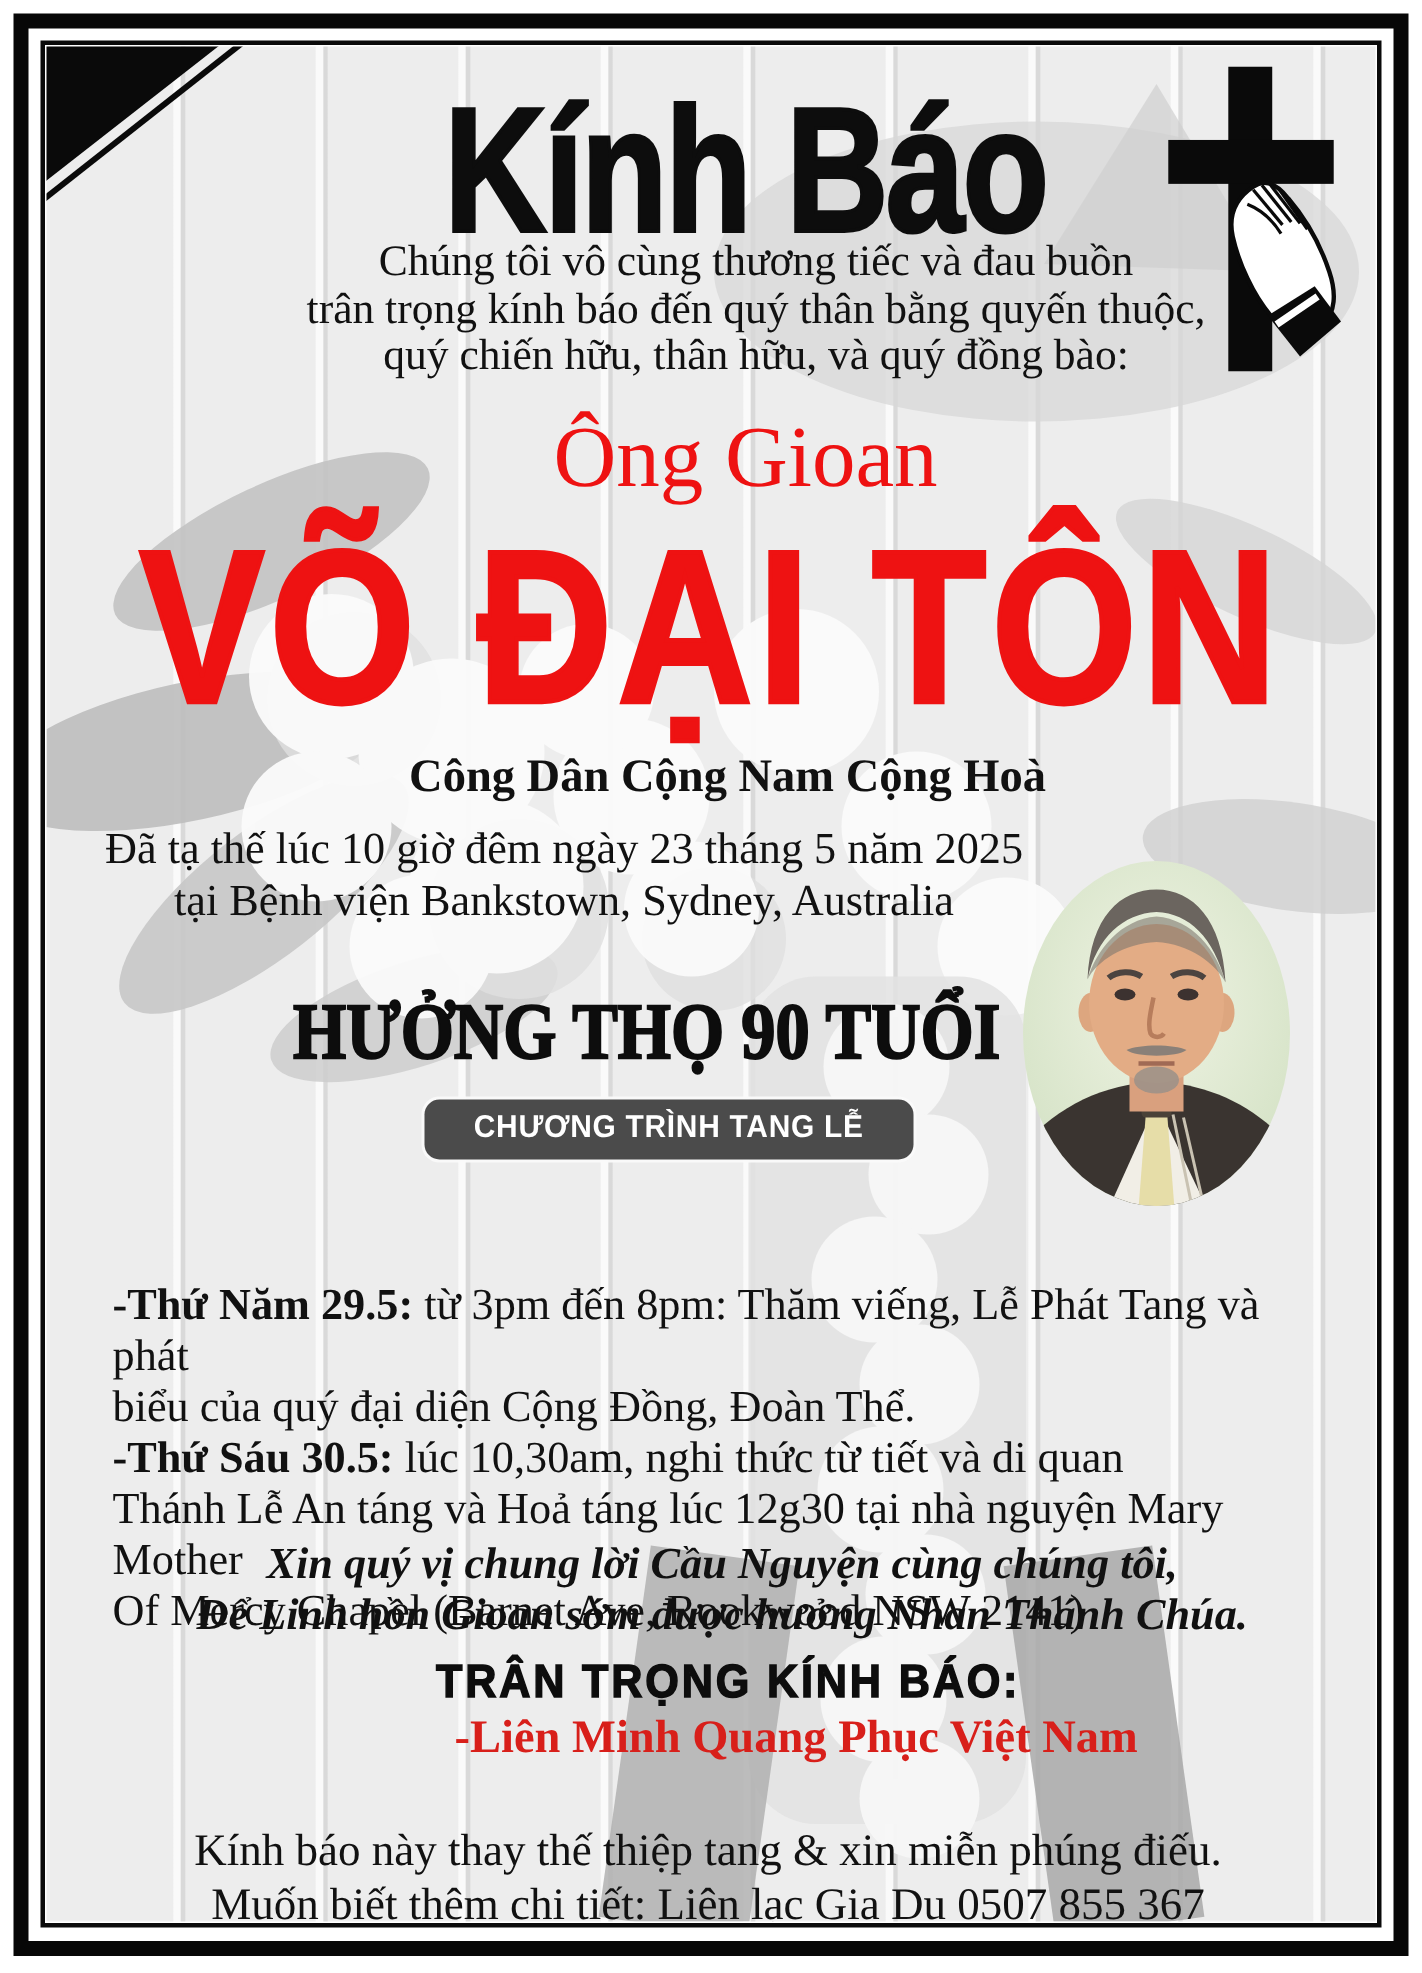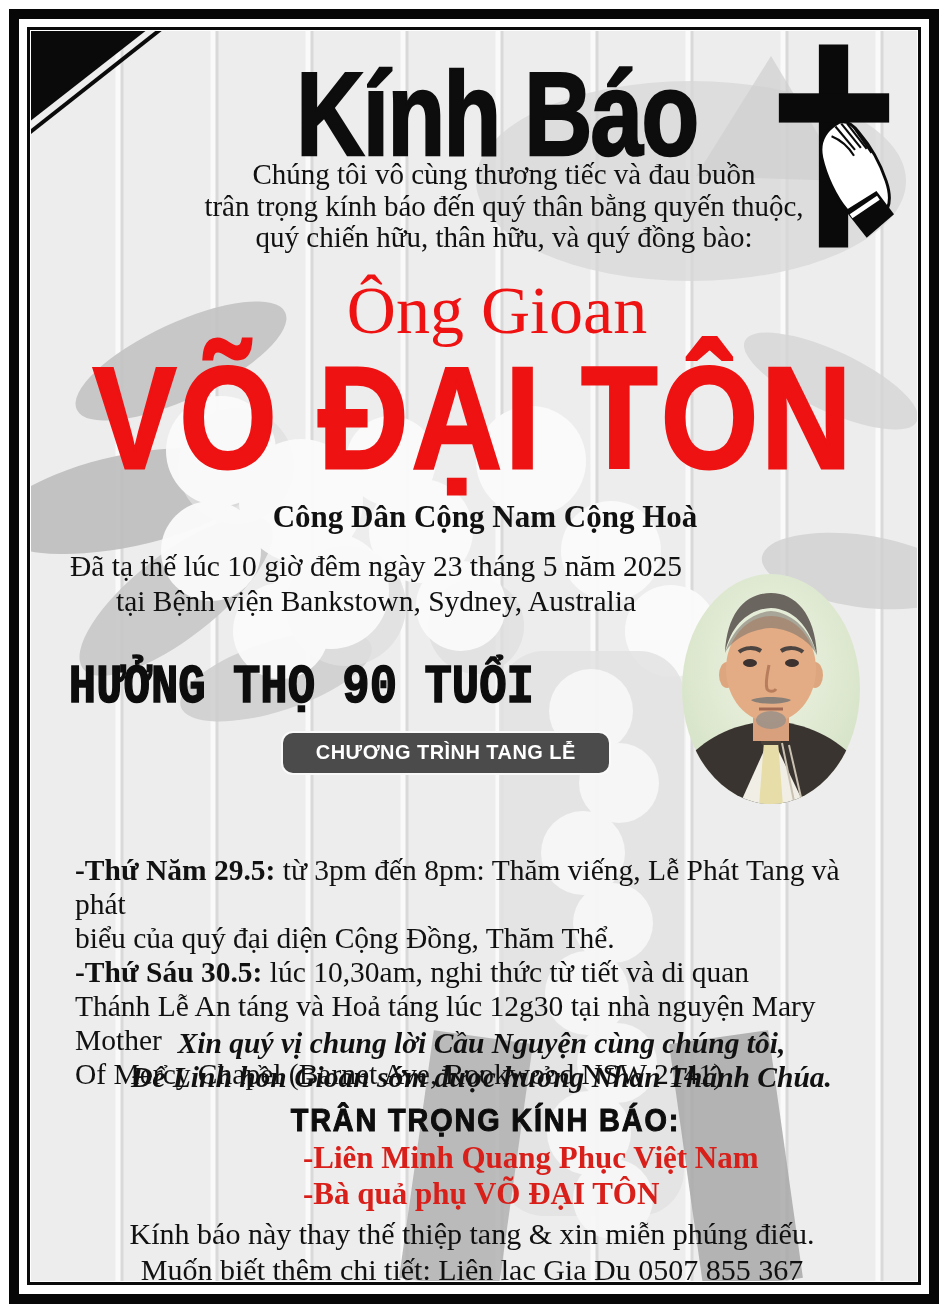--- a/index.html
+++ b/index.html
@@ -23,31 +23,31 @@
   .corner{left:-2px;top:-2px;z-index:3;}
   
   .headline{top:24px;padding-left:45px;z-index:2;font-family:"Liberation Sans",sans-serif;
     font-weight:bold;font-size:118px;line-height:1.0;color:#0d0d0d;letter-spacing:-2px;}
   .headline .cond{transform:scaleX(0.80);-webkit-text-stroke:2.5px #0d0d0d;}
   
   .cross-wrap{right:22px;top:6px;z-index:2;}
   
   .intro{top:128px;padding-left:60px;z-index:2;font-size:29px;line-height:31.5px;}
   
-  .prefix{top:244px;padding-left:46px;z-index:2;font-size:68px;color:#ee1212;line-height:1.05;}
+  .prefix{top:244px;padding-left:46px;z-index:2;font-size:58px;color:#ee1212;line-height:1.05;}
   .big-name{top:306px;z-index:2;font-family:"Liberation Sans",sans-serif;font-weight:bold;
     font-size:145px;line-height:1.12;color:#ee1212;letter-spacing:4px;}
   .big-name .cond{transform:scaleX(0.86);-webkit-text-stroke:3px #ee1212;}
   .citizenship{top:468px;padding-left:22px;z-index:2;font-size:31px;font-weight:bold;}
   
   .vitals{top:518px;left:-20px;width:730px;text-align:center;z-index:2;font-size:29.5px;line-height:35px;}
   
   .portrait{left:650px;top:542px;z-index:2;}
   
-  .age{top:630px;left:0;width:800px;text-align:left;z-index:2;font-family:Liberation Mono, monospace;
+  .age{top:630px;left:0;width:800px;text-align:center;z-index:2;font-family:Liberation Serif, serif;
     font-weight:bold;font-size:53px;line-height:1.05;color:#0d0d0d;}
   .age .cond{transform:scaleX(0.86);-webkit-text-stroke:1.5px #0d0d0d;}
   
   .badge-row{top:702px;left:0;width:800px;text-align:center;z-index:2;}
   .badge{display:inline-block;margin-left:30px;background:#4b4b4b;color:#ffffff;
     font-family:"Liberation Sans",sans-serif;font-weight:bold;font-size:21px;letter-spacing:.5px;
     padding:7px 26px 9px;border-radius:10px;box-shadow:0 0 0 2px rgba(250,250,250,.95);}
   .badge .cond{transform:scaleX(0.95);}
   
   .venue{top:751px;left:0;width:800px;text-align:center;z-index:2;font-size:30px;line-height:35.5px;}
@@ -203,37 +203,36 @@
 
     <div class="abs badge-row">
       <span class="badge">
         <span class="cond">CHƯƠNG TRÌNH TANG LỄ</span>
       </span>
     </div>
 
 
     <div class="abs schedule">
       <p><b>-Thứ Năm 29.5:</b><span> từ 3pm đến 8pm: Thăm viếng, Lễ Phát Tang và phát</span></p>
-      <p><b></b><span>biểu của quý đại diện Cộng Đồng, Thăm Thể.</span></p>
+      <p><b></b><span>biểu của quý đại diện Cộng Đồng, Đoàn Thể.</span></p>
       <p><b>-Thứ Sáu 30.5:</b><span> lúc 10,30am, nghi thức từ tiết và di quan</span></p>
       <p><b></b><span>Thánh Lễ An táng và Hoả táng lúc 12g30 tại nhà nguyện Mary Mother</span></p>
       <p><b></b><span>Of Mercy Chapel (Barnet Ave, Rookwood NSW 2141)</span></p>
     </div>
 
     <div class="abs center prayer">
       <div>Xin quý vị chung lời Cầu Nguyện cùng chúng tôi,</div>
       <div>Để Linh hồn Gioan sớm được hưởng Nhan Thánh Chúa.</div>
     </div>
 
     <div class="abs center closing">
       <span class="cond">TRÂN TRỌNG KÍNH BÁO:</span>
     </div>
     <div class="abs signatories">
       <div>-Liên Minh Quang Phục Việt Nam</div>
-      <div>-Bà quả phụ VÕ ĐẠI TÔN</div>
     </div>
 
     <div class="abs center footer">
       <div>Kính báo này thay thế thiệp tang &amp; xin miễn phúng điếu.</div>
       <div>Muốn biết thêm chi tiết: Liên lạc Gia Du 0507 855 367</div>
     </div>
 
   </div>
 
   <div class="outer-border"></div>

